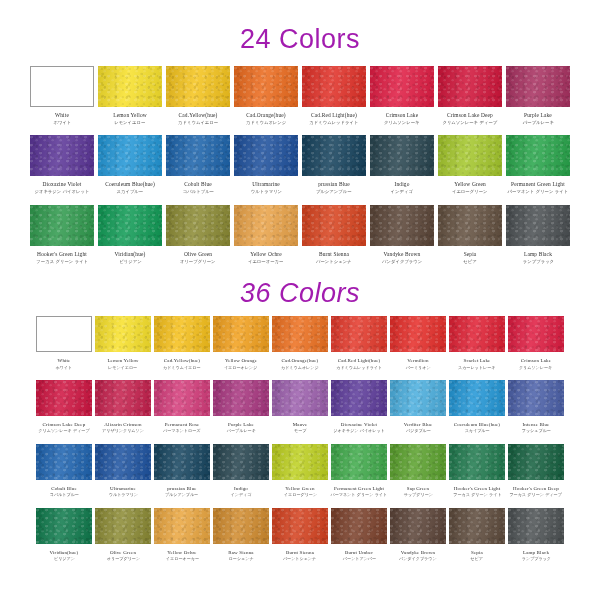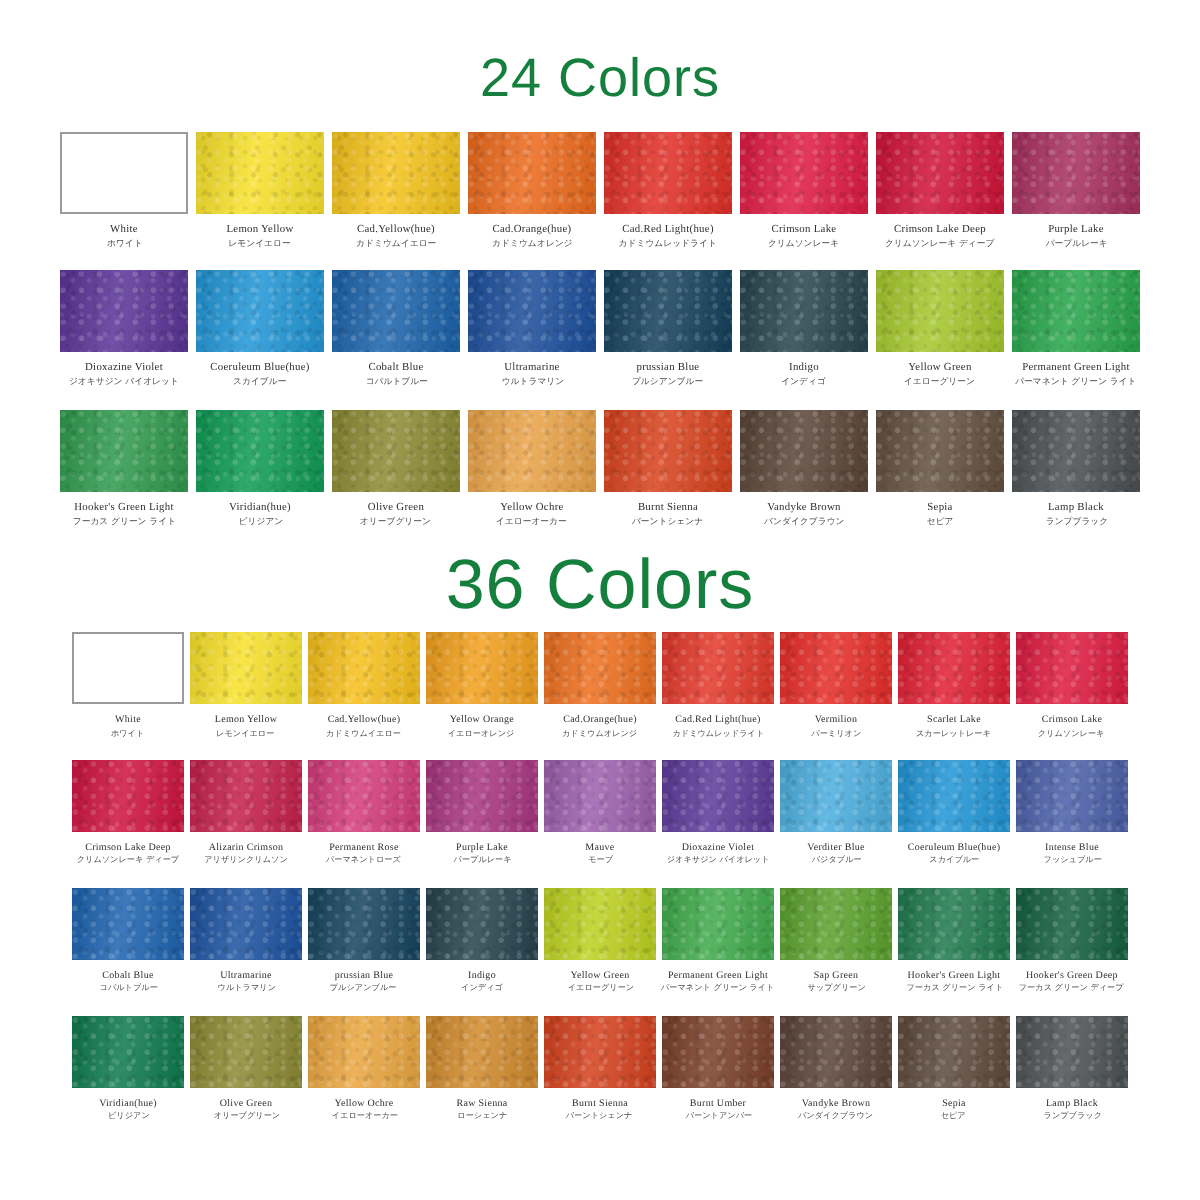--- a/index.html
+++ b/index.html
@@ -17,34 +17,35 @@
   .page {
     width: 600px;
     height: 600px;
     position: relative;
     background: #ffffff;
   }
   .section-title {
     text-align: center;
     font-family: "Liberation Sans", sans-serif;
     font-weight: 400;
-    color: #15803d;
+    color: #a21caf;
     letter-spacing: 0.5px;
   }
   .title-24 {
     font-size: 27px;
     padding-top: 22px;
     padding-bottom: 0;
     line-height: 34px;
   }
   .title-36 {
-    font-size: 35px;
+    font-size: 27px;
     padding-top: 12px;
     padding-bottom: 0;
     line-height: 34px;
+    font-style: italic;
   }
   .grid {
     display: grid;
     justify-content: center;
     box-sizing: border-box;
   }
   .grid-24 {
     grid-template-columns: repeat(8, 64px);
     column-gap: 4px;
     row-gap: 0px;

